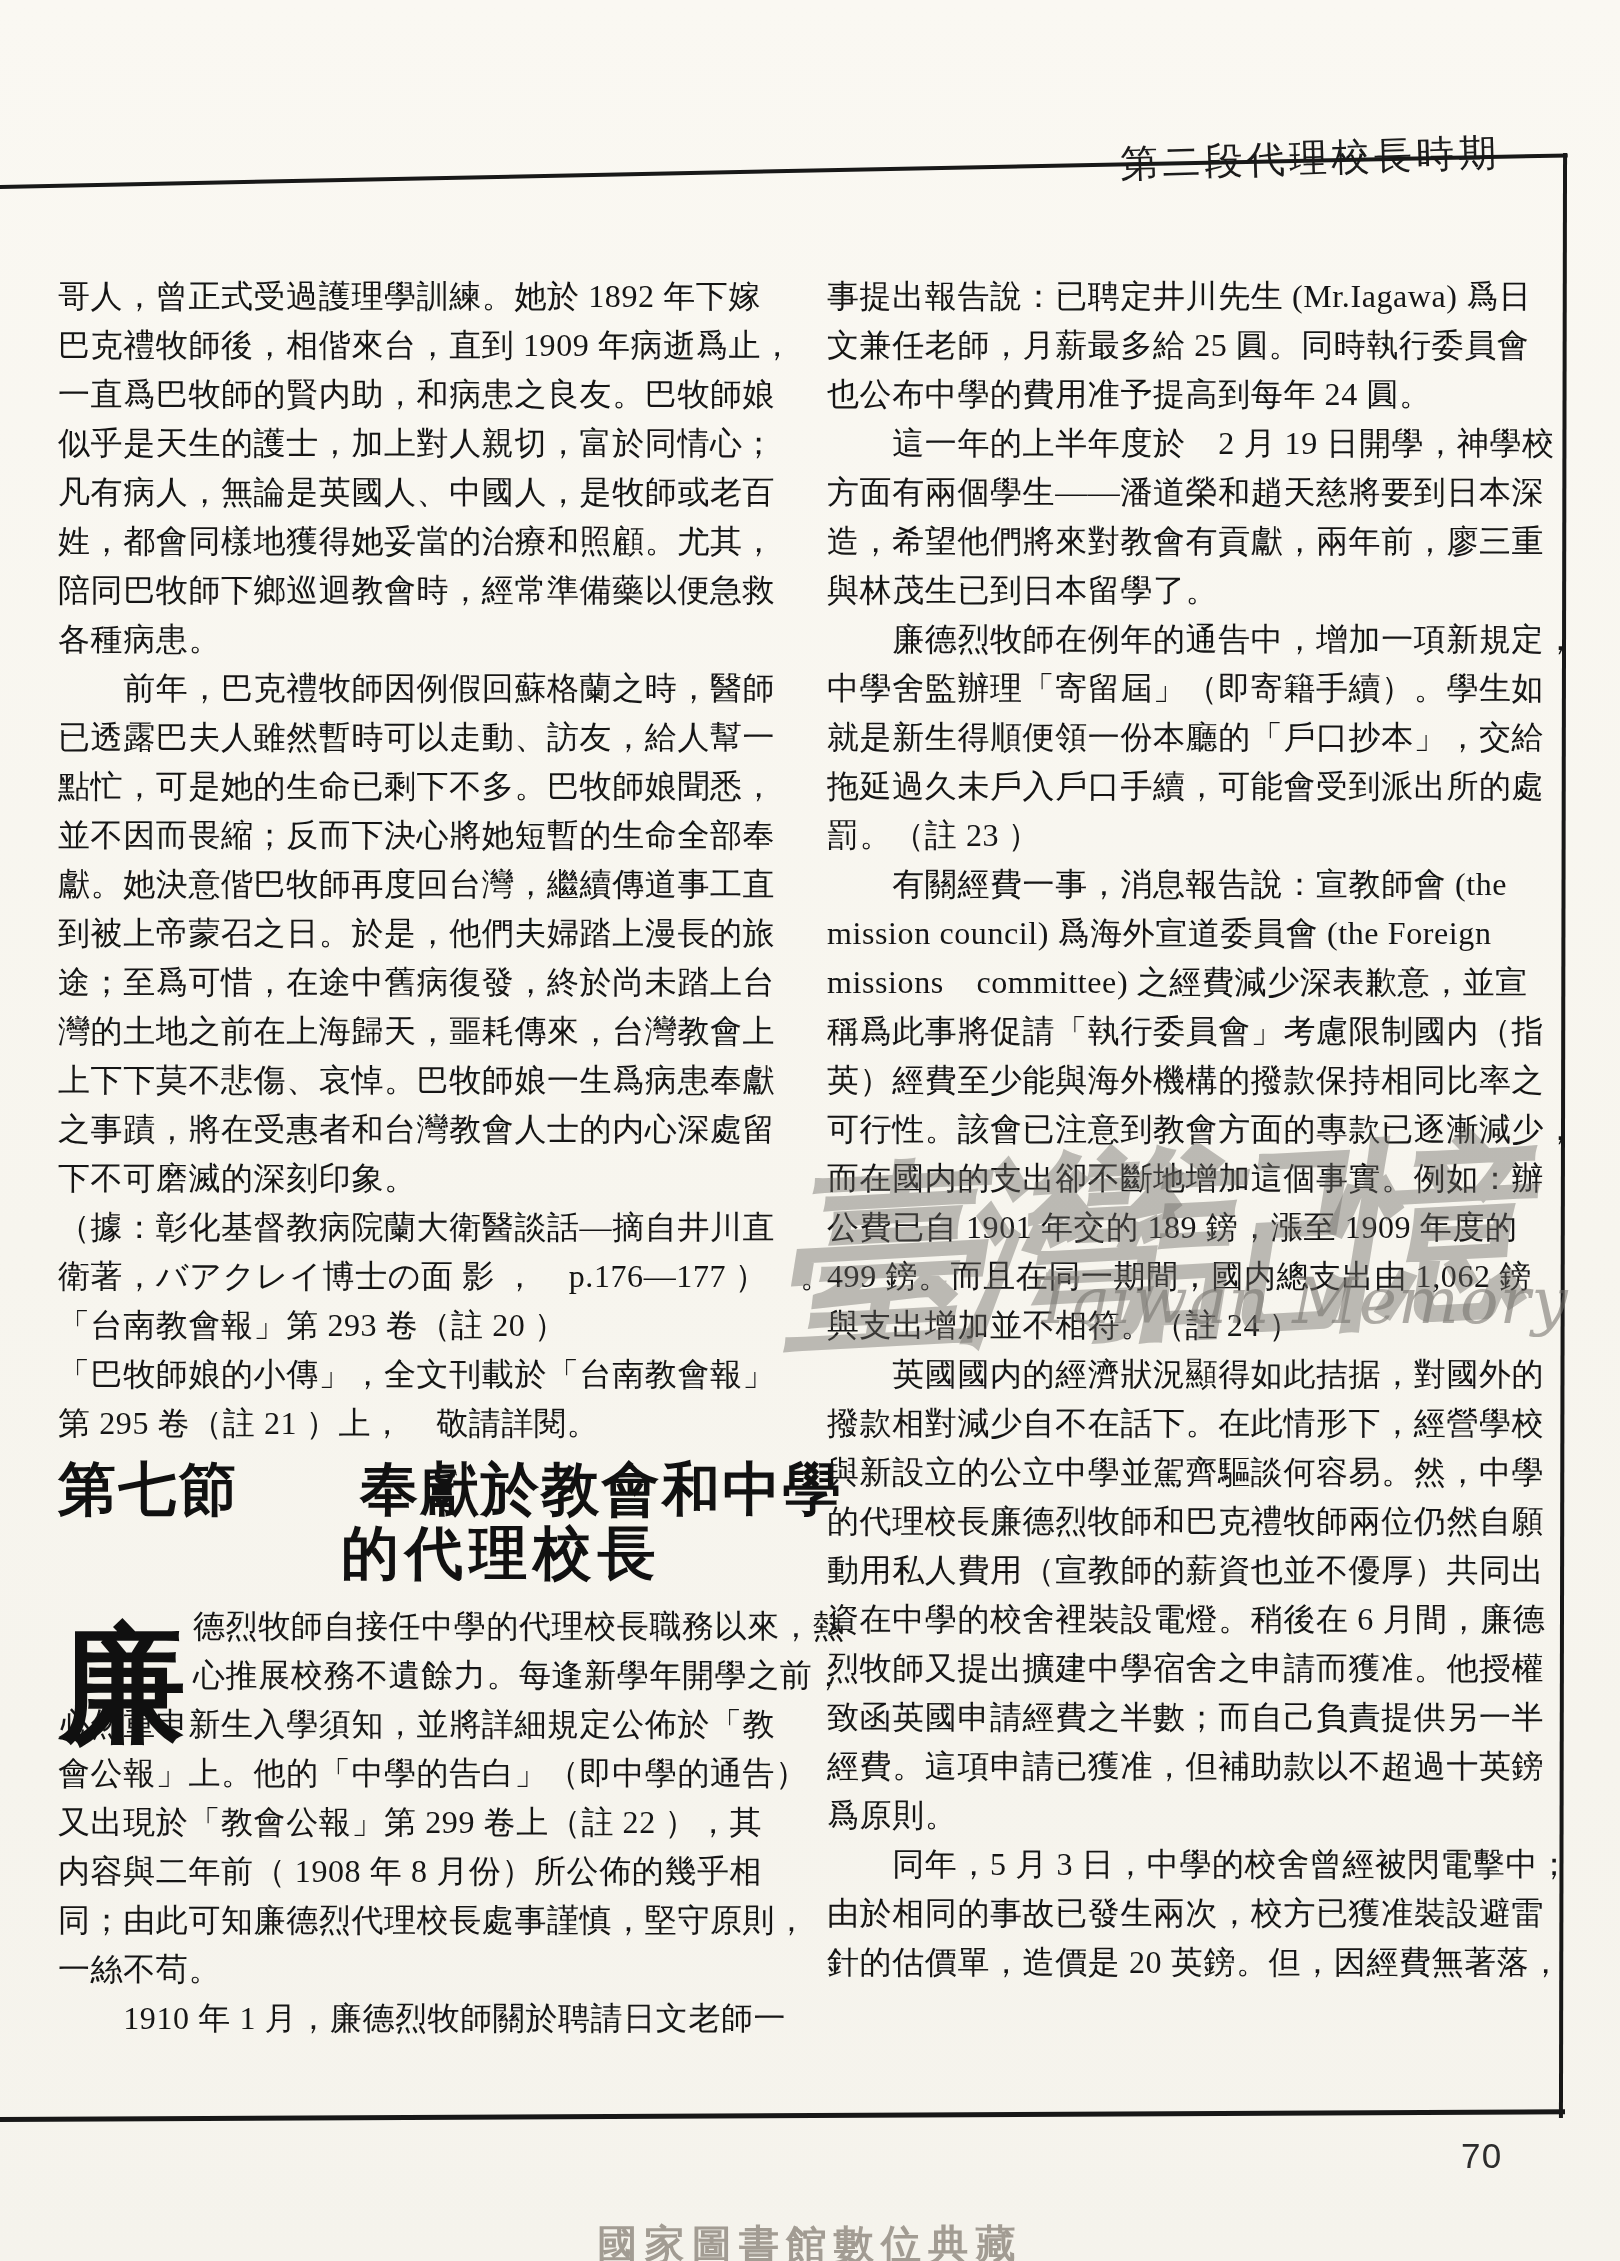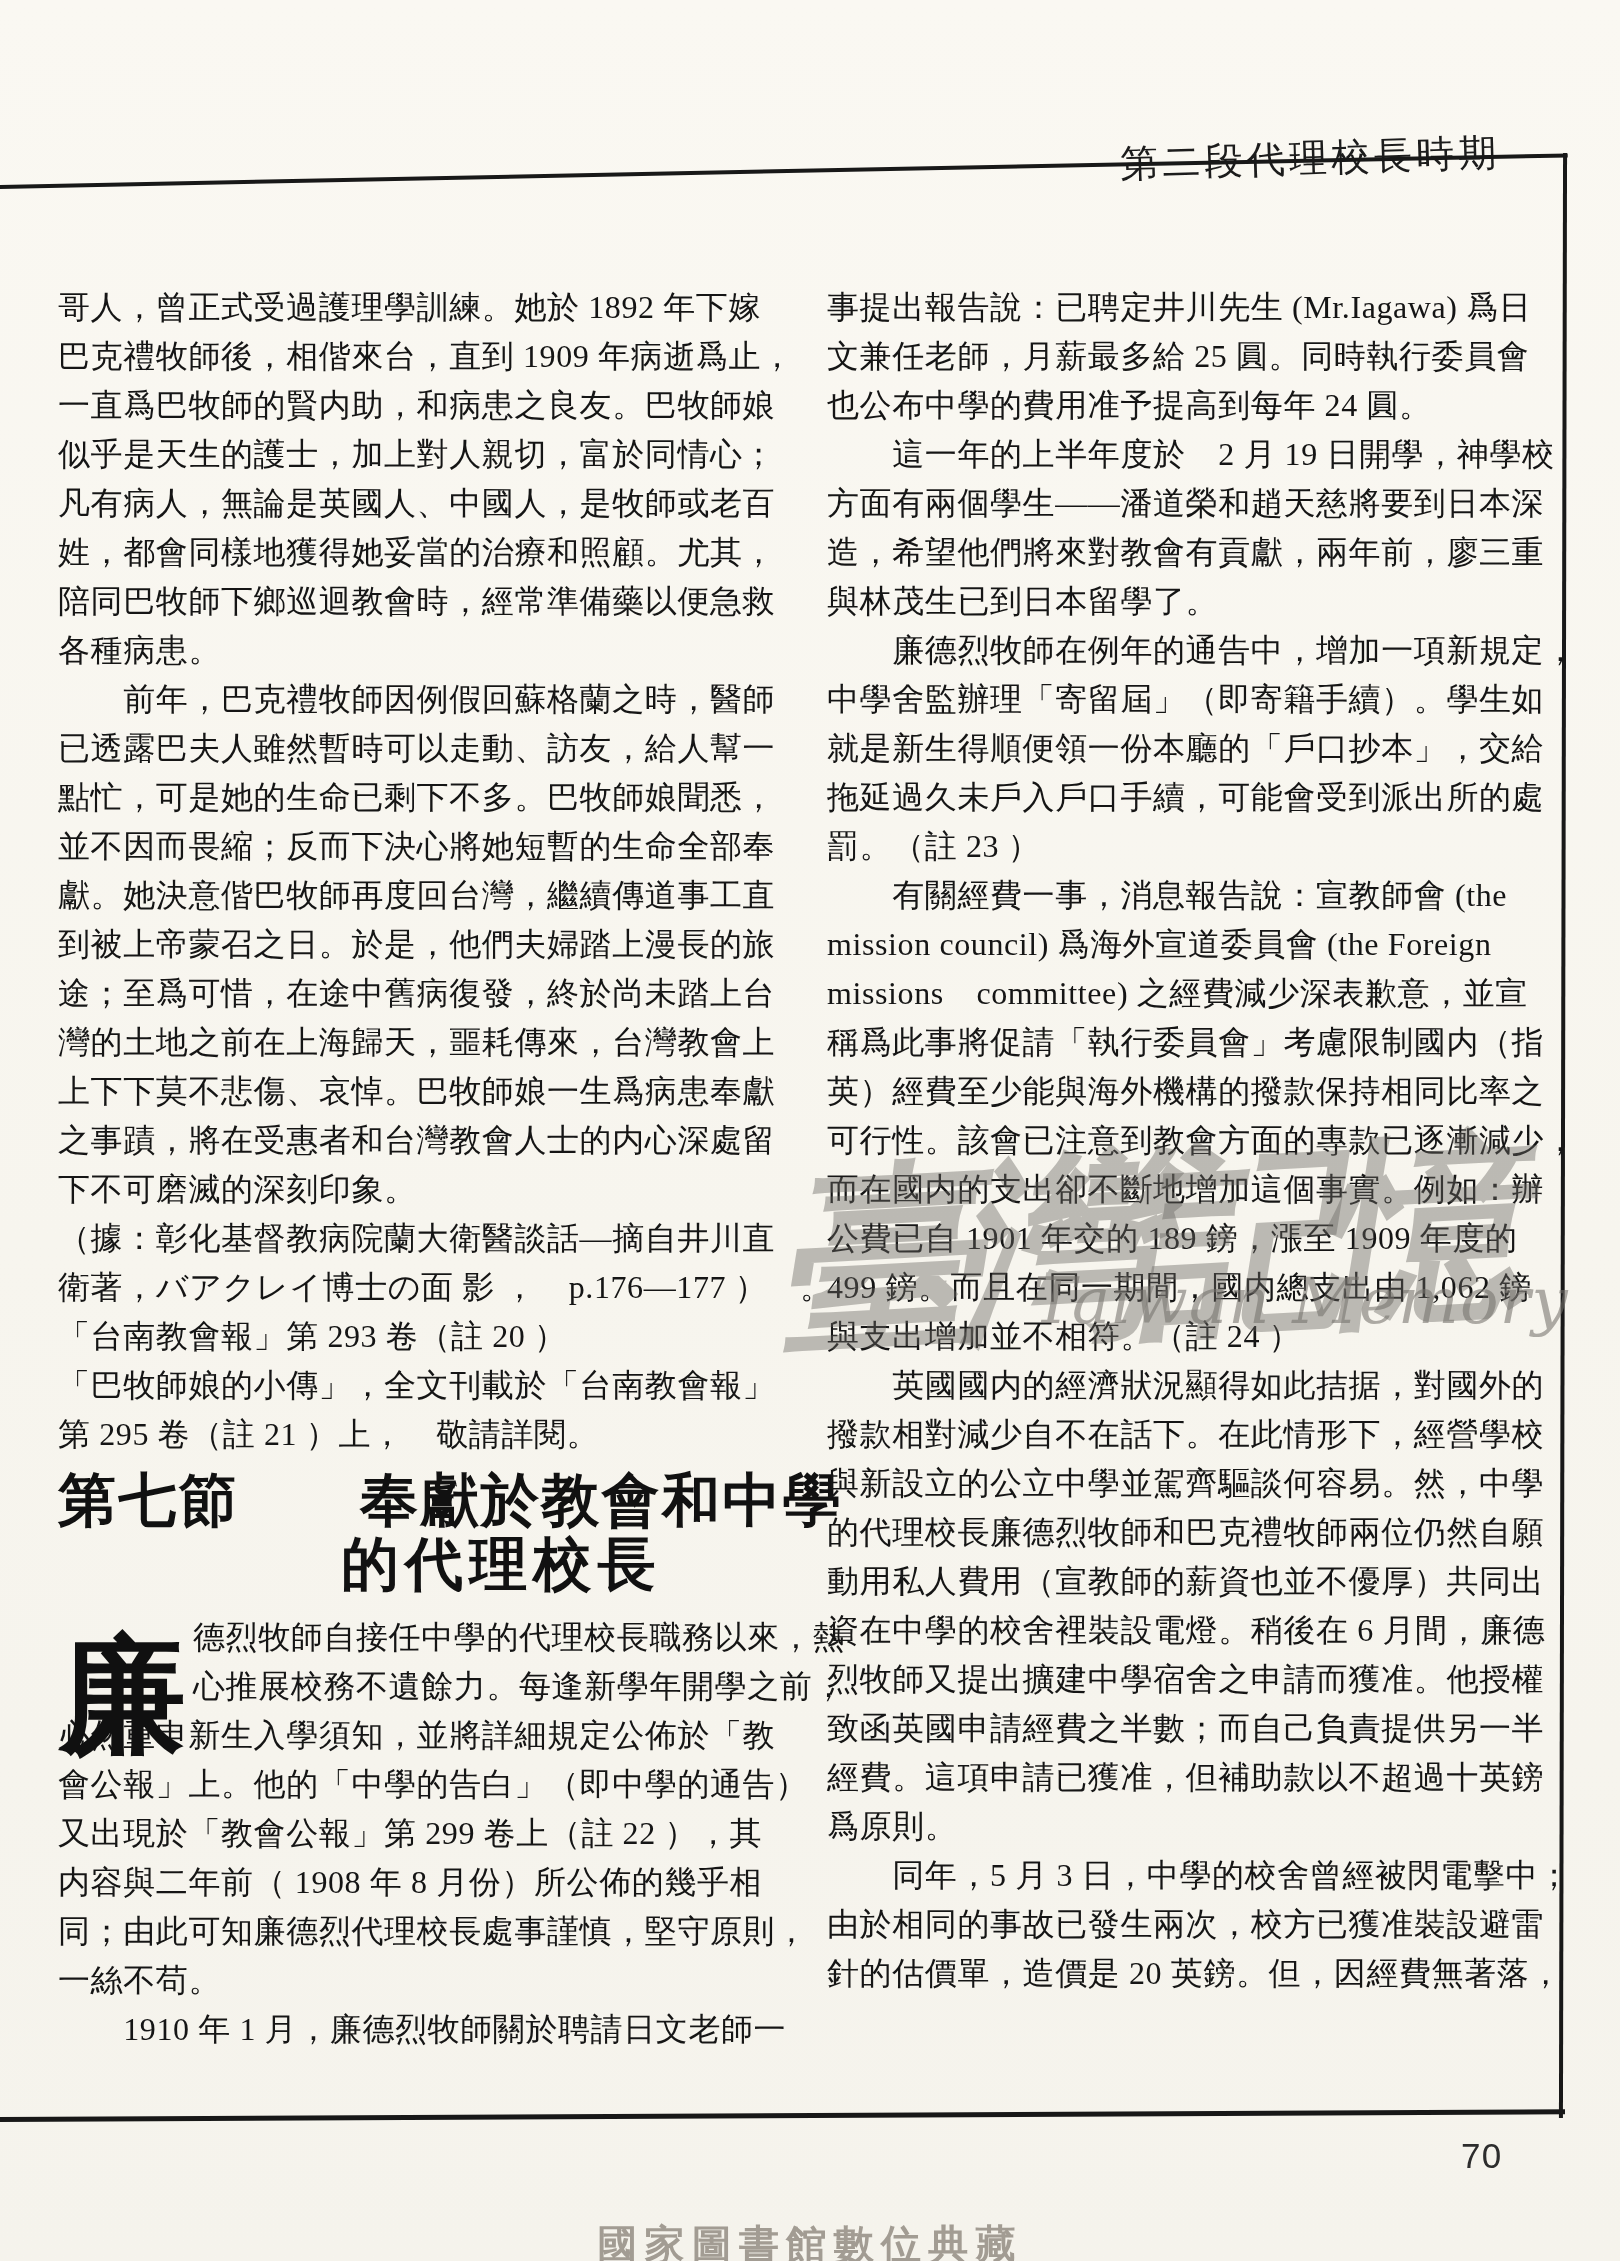--- a/index.html
+++ b/index.html
@@ -14,21 +14,21 @@
     position:absolute; top:133px; right:119px;
     font-size:38px; letter-spacing:4.3px; font-weight:500;
     transform:rotate(-1.7deg); color:#1c1c1c; white-space:nowrap;
   }
   
   .rule{position:absolute; background:#181818;}
   .top-rule{left:-3.7px; top:185px; width:1572px; height:4.3px; transform:rotate(-1.15deg); transform-origin:left center;}
   .right-rule{left:1561px; top:153px; width:3.7px; height:1965px; transform:rotate(0.12deg);}
   .bottom-rule{left:-2.4px; top:2117px; width:1567px; height:4.9px; transform:rotate(-0.28deg); transform-origin:left center;}
   
-  .col{position:absolute; top:283px; font-size:32px; color:#151515;}
+  .col{position:absolute; top:272px; font-size:32px; color:#151515;}
   .col .tline{height:49px; line-height:49px; white-space:nowrap; letter-spacing:0.6px;}
   .col-left{left:58px;  width:742px;}
   .col-right{left:827px; width:731px;}
   
   .section-heading{margin:8.6px 0 0 0; font-weight:bold; color:#111;}
   .h-line1{font-size:58px; line-height:65px; letter-spacing:2.4px; white-space:nowrap;}
   .h-line2{font-size:58px; line-height:64px; letter-spacing:6.1px; margin-left:283px; white-space:nowrap;}
   
   .dropcap-para{position:relative; margin-top:16px;}
   .dropcap{

